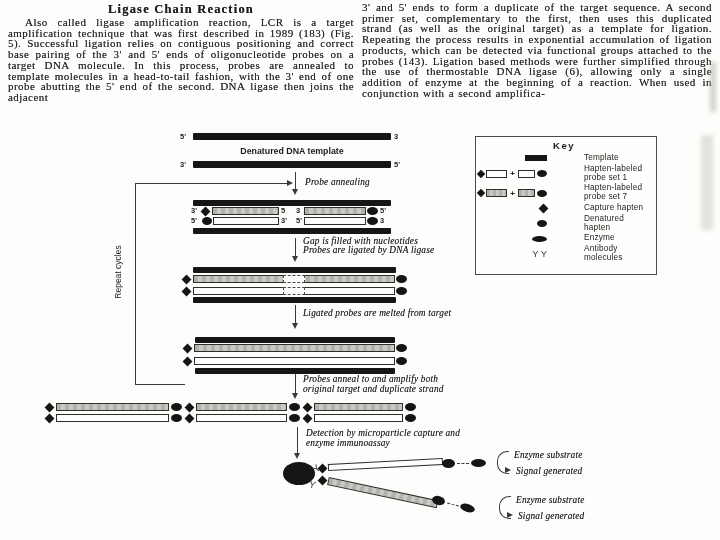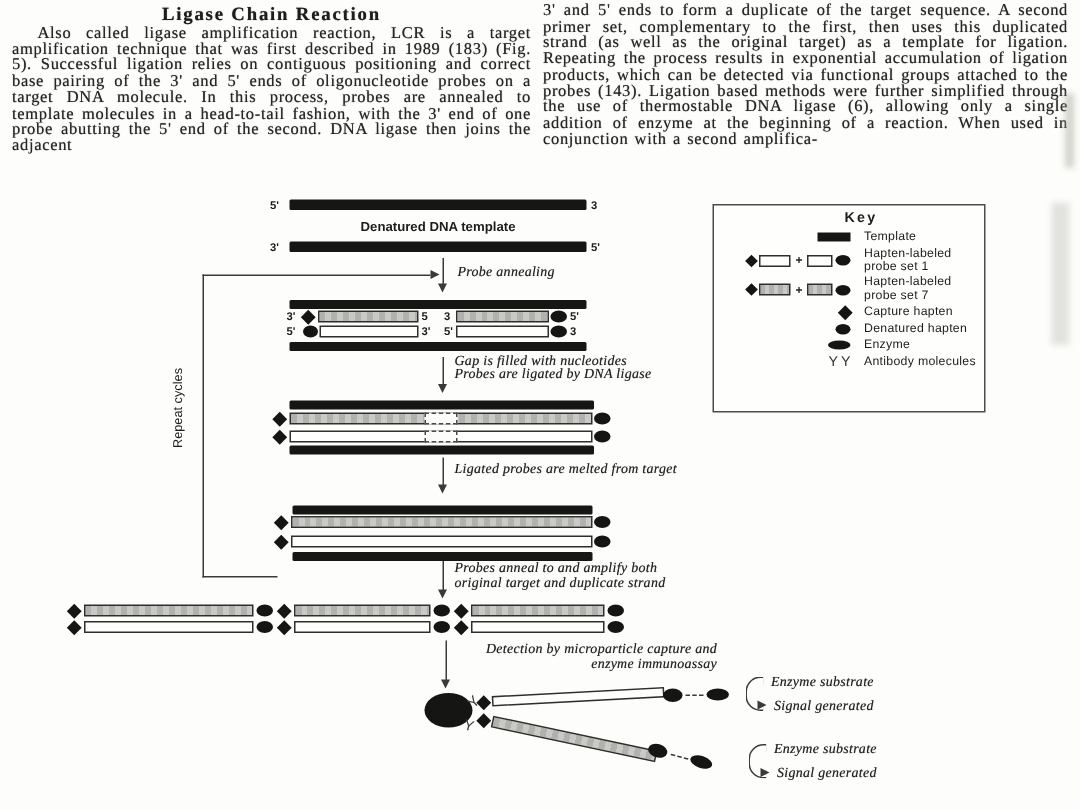--- a/index.html
+++ b/index.html
@@ -31,24 +31,24 @@
   .arm{position:absolute;border:1px solid #2e2e2c;box-sizing:border-box;transform-origin:0 50%;}
   .brace{position:absolute;width:11px;height:21px;border:1.4px solid #3a3a38;border-right:none;
          border-radius:10px 0 0 10px;}
   .dsh{position:absolute;border-top:1.6px dashed #3a3a38;}
   .yglyph{position:absolute;font:10px "Liberation Sans",sans-serif;color:#3c3c3a;}
   .caption{position:absolute;font:10px "Liberation Serif",serif;letter-spacing:.6px;
            color:#262624;text-shadow:0 0 .5px #777;}
   .smudge{position:absolute;background:#aeaea6;filter:blur(2px);}
   
   .key{position:absolute;left:475px;top:136px;width:182px;height:139px;border:1.4px solid #4c4c4a;
-       background:#fefefc;box-sizing:border-box;padding:2px 4px 0 20px;}
+       background:#fefefc;box-sizing:border-box;padding:2px 4px 0 0;}
   .key-title{text-align:center;font:bold 9.5px "Liberation Sans",sans-serif;letter-spacing:1.5px;
              color:#1c1c1a;margin:1px 0 3px;}
-  .krow{display:flex;align-items:center;margin-bottom:2px;}
+  .krow{display:flex;align-items:center;margin-bottom:2px;gap:28px;}
   .ksym{width:80px;display:flex;justify-content:flex-end;align-items:center;gap:2px;
         padding-right:9px;box-sizing:border-box;flex:none;}
   .klab{font:8.2px/8.8px "Liberation Sans",sans-serif;color:#1c1c1a;letter-spacing:.2px;}
   .kbar{width:22px;height:6px;background:#161614;flex:none;}
   .kbox{width:21px;height:8px;border:1px solid #2e2e2c;background:#fefefd;box-sizing:border-box;flex:none;}
   .kbox.g{background:repeating-linear-gradient(90deg,#b1b1ad 0 3px,#c9c9c5 3px 6px);}
   .kdia{width:6px;height:6px;background:#151513;transform:rotate(45deg);flex:none;}
   .kov{width:10px;height:7px;background:#151513;border-radius:50%;flex:none;}
   .kplus{font:bold 8px "Liberation Sans",sans-serif;color:#1c1c1a;margin:0 1px;flex:none;}
   .kcirc{width:24px;height:16px;border:1.2px solid #4c4c4a;border-radius:50%;flex:none;}
@@ -153,21 +153,21 @@
   <div class="ov" style="left:171px;top:414px;width:11px;height:8px;"></div>
   <div class="dia" style="left:186px;top:415px;width:7px;height:7px;"></div>
   <div class="probe pw" style="left:196px;top:414px;width:91px;height:8px;"></div>
   <div class="ov" style="left:289px;top:414px;width:11px;height:8px;"></div>
   <div class="dia" style="left:304px;top:415px;width:7px;height:7px;"></div>
   <div class="probe pw" style="left:314px;top:414px;width:89px;height:8px;"></div>
   <div class="ov" style="left:405px;top:414px;width:11px;height:8px;"></div>
 
   <div class="vl" style="left:297px;top:427px;height:27px;"></div>
   <div class="ahd" style="left:294px;top:453px;"></div>
-  <div class="lbl" style="left:306px;top:428px;width:172px;text-align:right;">Detection by microparticle capture and enzyme immunoassay</div>
+  <div class="lbl" style="left:306px;top:428px;width:172px;">Detection by microparticle capture and enzyme immunoassay</div>
 
   <div class="ov" style="left:283px;top:462px;width:32px;height:23px;"></div>
   <div class="yglyph" style="left:313px;top:463px;transform:rotate(-45deg);">Y</div>
   <div class="yglyph" style="left:309px;top:479px;transform:rotate(15deg);">Y</div>
 
   <div class="dia" style="left:319px;top:465px;width:7px;height:7px;"></div>
   <div class="arm pw" style="left:328px;top:464px;width:115px;height:7px;transform:rotate(-3deg);"></div>
   <div class="ov" style="left:442px;top:459px;width:13px;height:9px;"></div>
   <div class="dsh" style="left:457px;top:463px;width:12px;"></div>
   <div class="ov" style="left:471px;top:459px;width:15px;height:8px;"></div>

